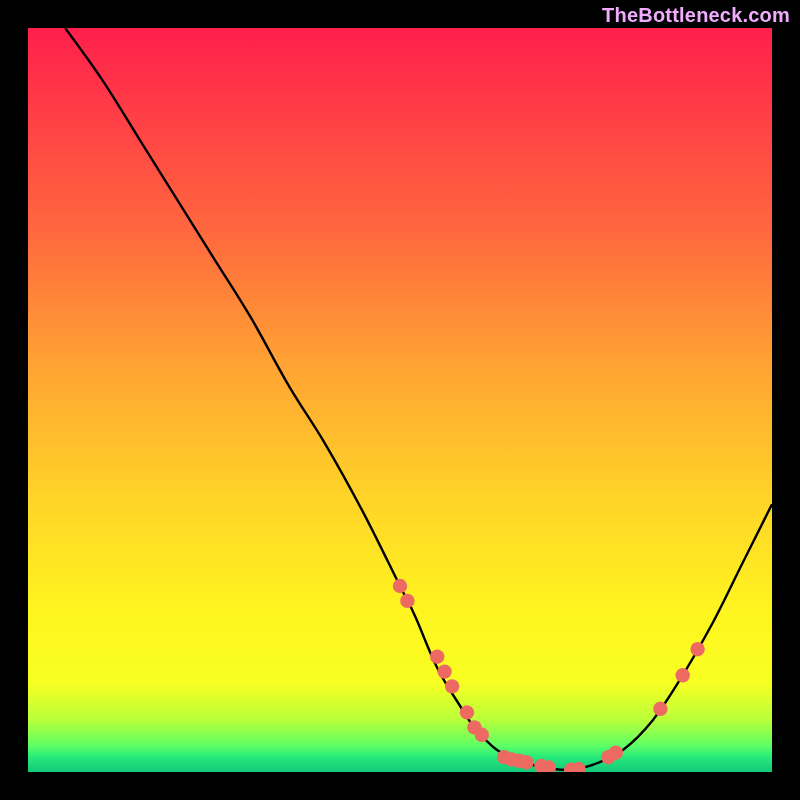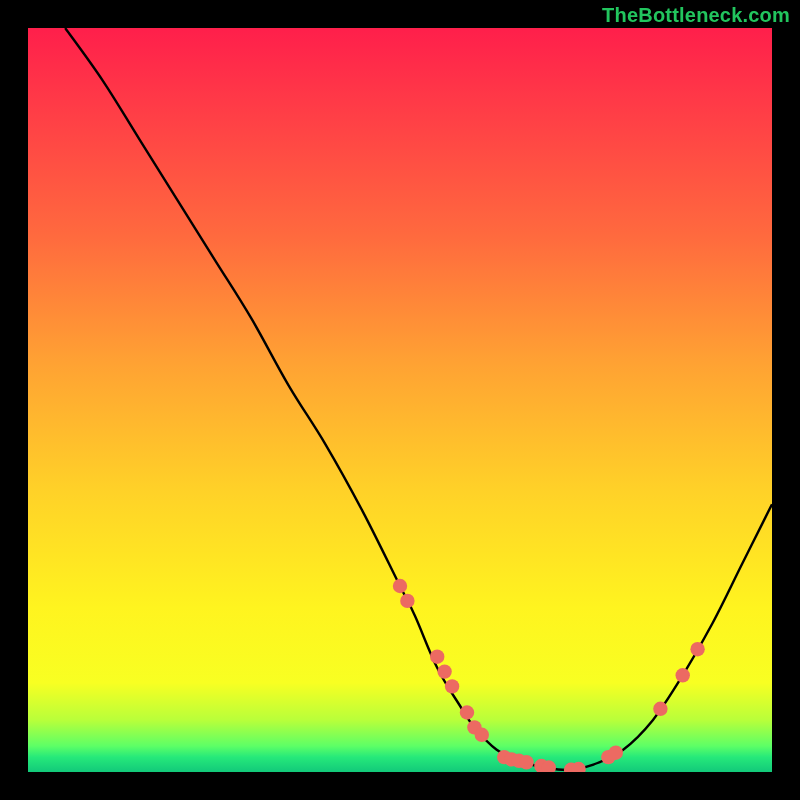--- a/index.html
+++ b/index.html
@@ -38,21 +38,21 @@
       #12c97a 100%
     );
   }
   .watermark {
     position: absolute;
     top: 4px;
     right: 10px;
     font-family: Arial, Helvetica, sans-serif;
     font-size: 20px;
     font-weight: 600;
-    color: #22c55e;
+    color: #f0abfc;
     letter-spacing: 0.2px;
     user-select: none;
   }
   svg.curve {
     position: absolute;
     left: 0;
     top: 0;
     width: 744px;
     height: 744px;
   }

